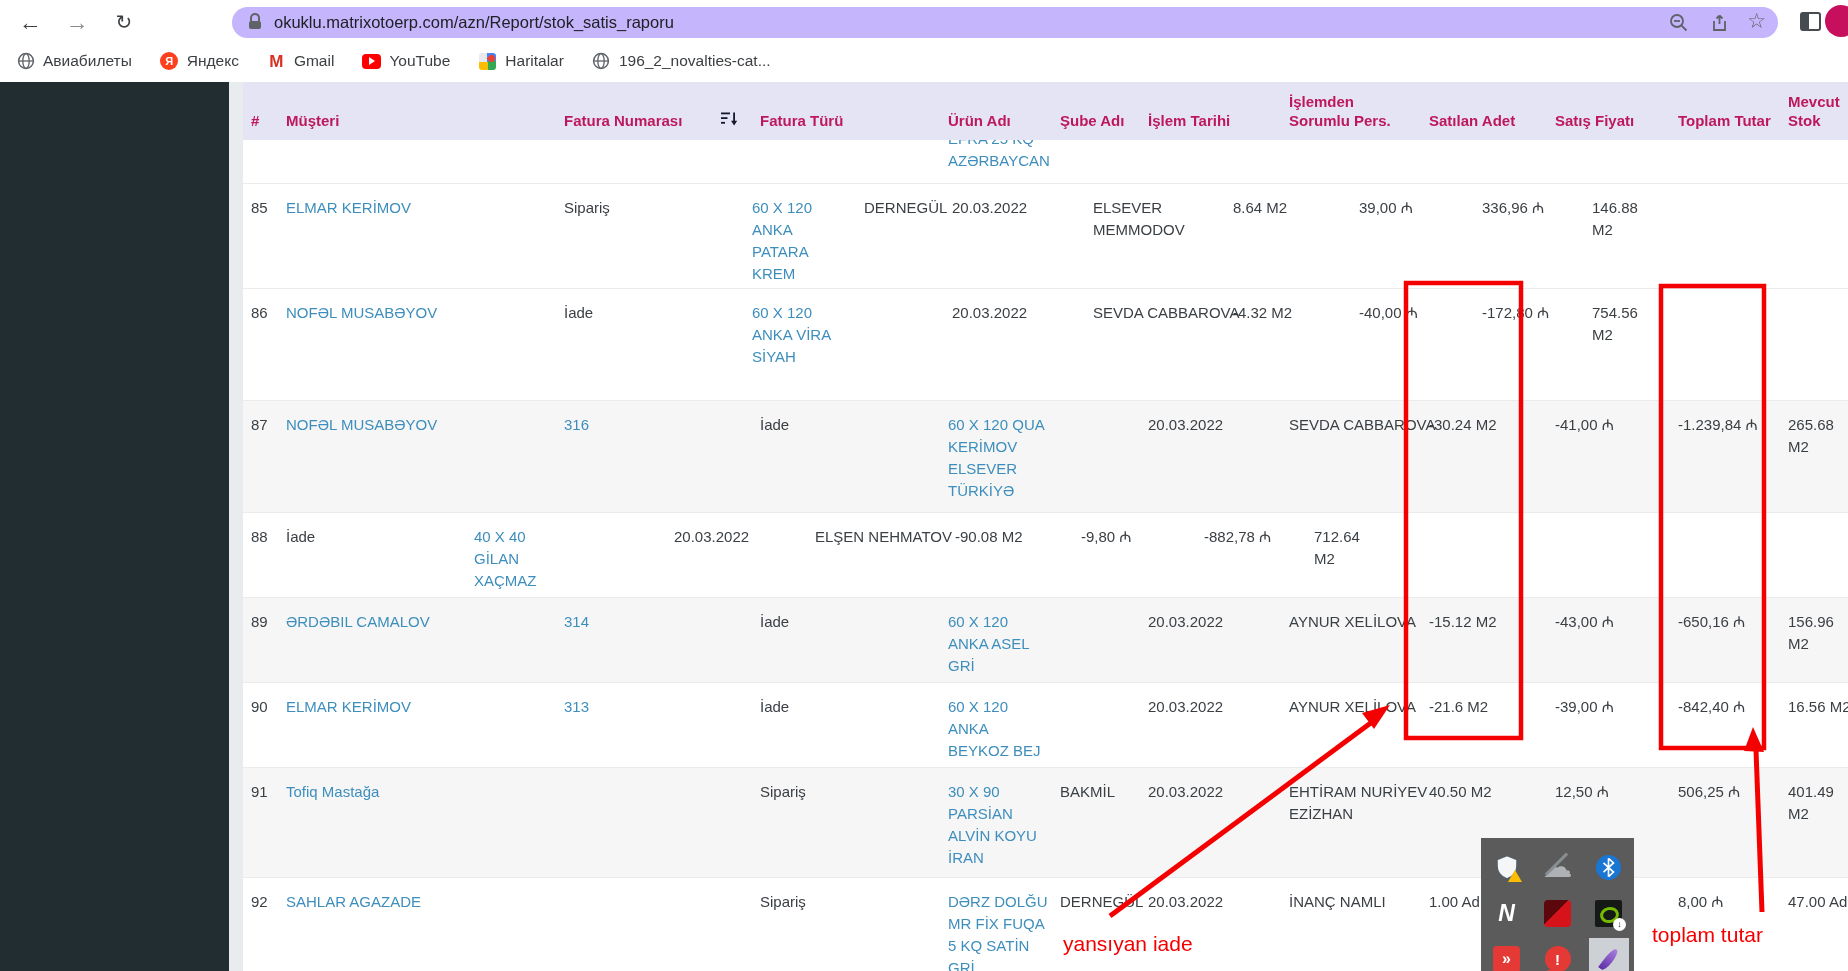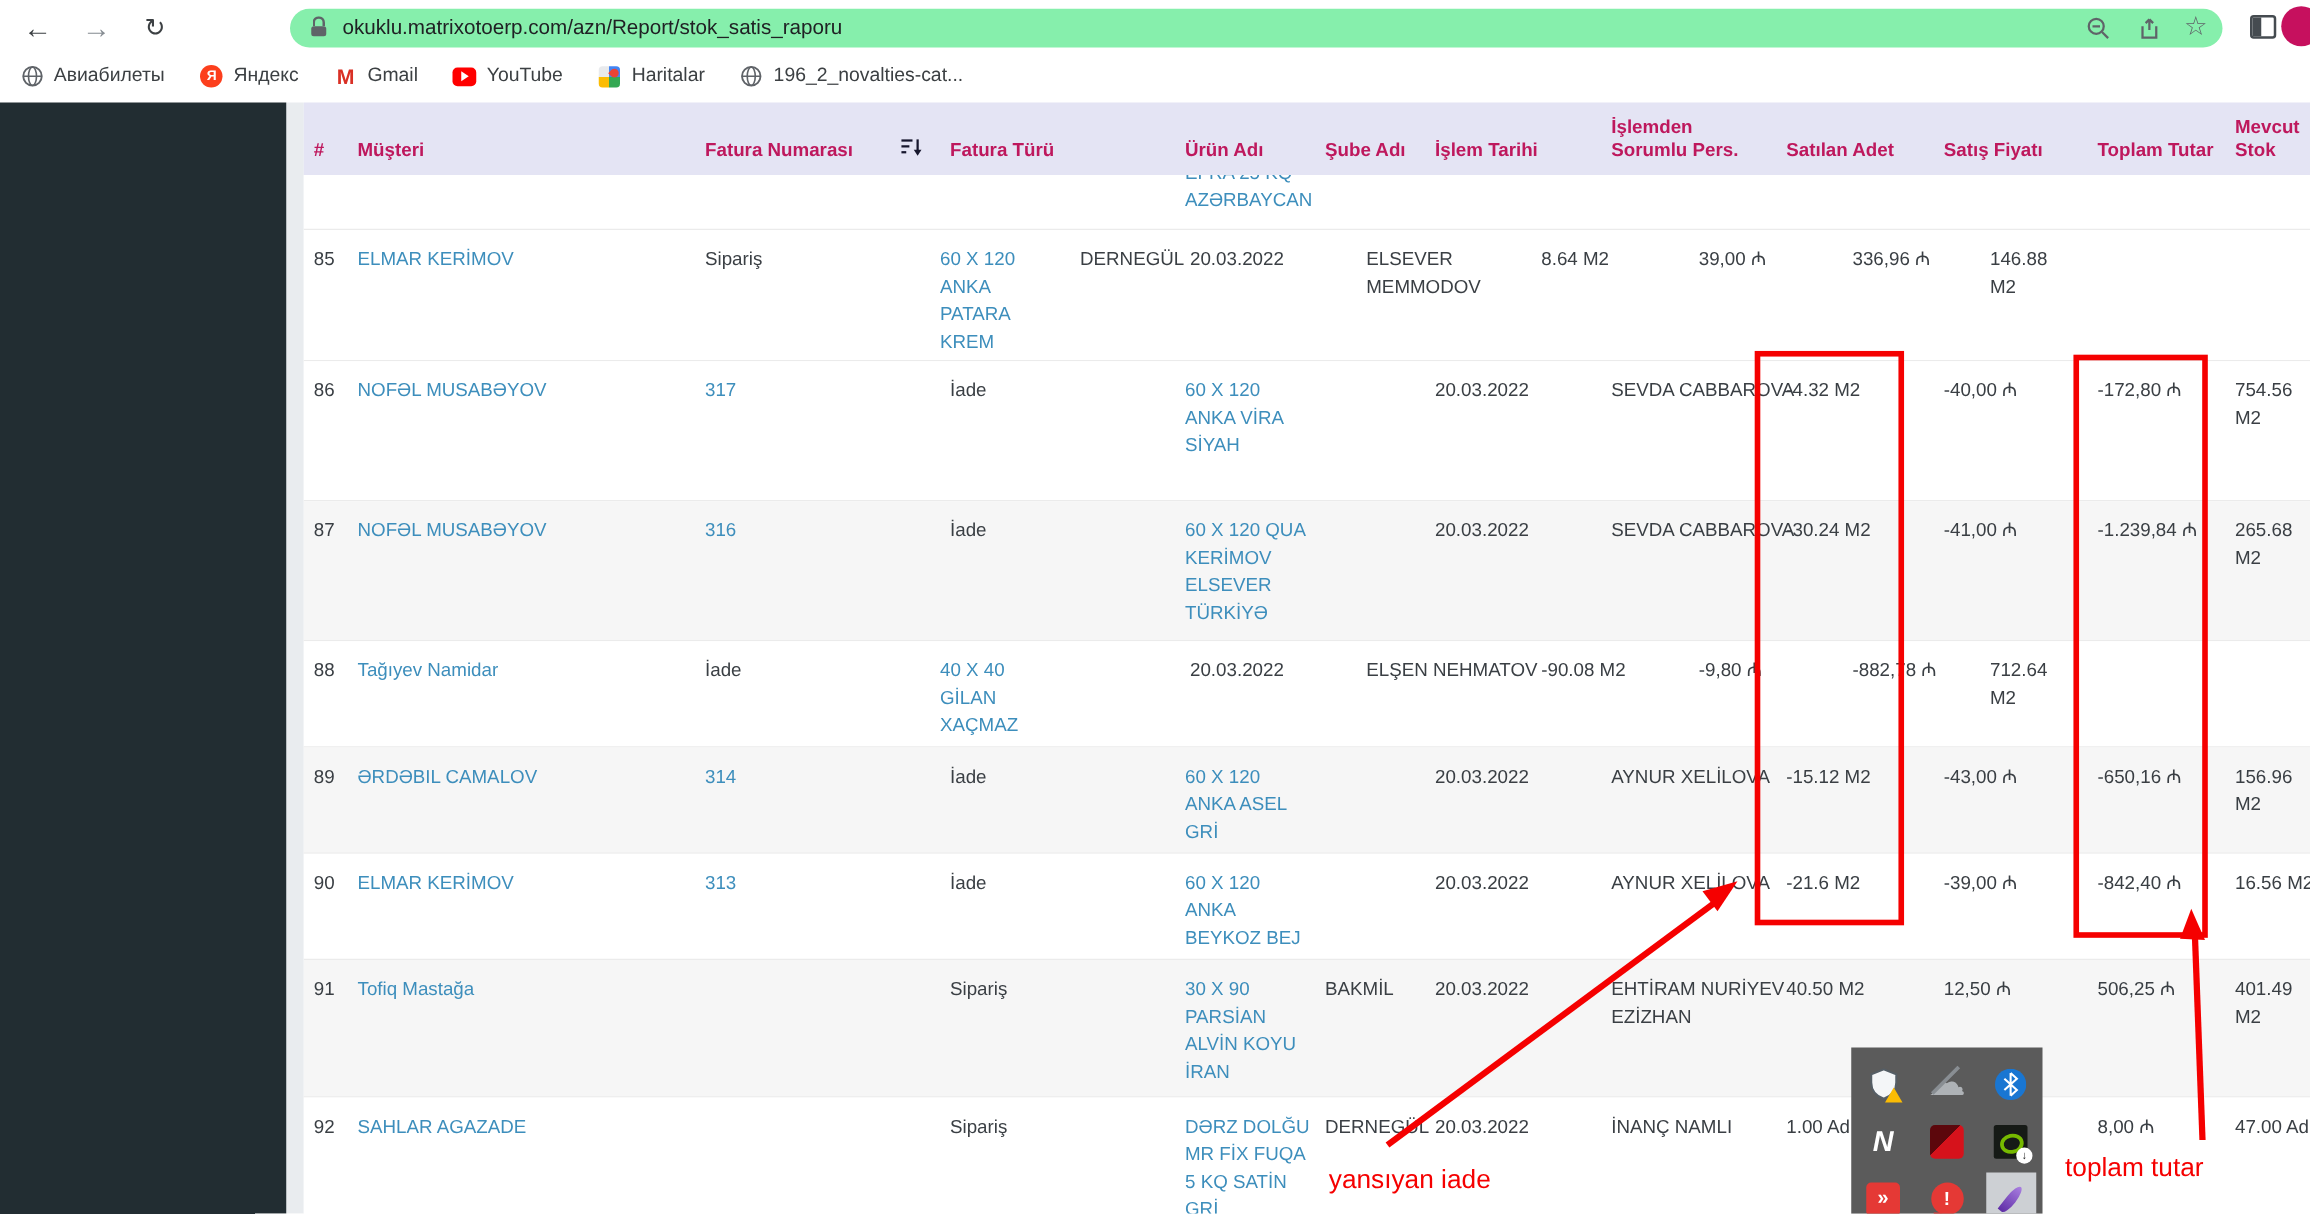--- a/index.html
+++ b/index.html
@@ -4,21 +4,21 @@
 <style>
   html,body{margin:0;padding:0;background:#fff;}
   .stage{position:relative;width:1848px;height:971px;overflow:hidden;background:#fff;
          font-family:"Liberation Sans","DejaVu Sans",sans-serif;color:#3a3f44;}
 
   
   .toolbar{position:absolute;left:0;top:0;width:1848px;height:44px;background:#fff;z-index:30;}
   .navbtn{position:absolute;top:6px;width:32px;height:32px;display:flex;align-items:center;justify-content:center;
           font-size:23px;color:#3c4043;border-radius:50%;}
   .nav-fwd{color:#878d93;}
-  .omnibox{position:absolute;left:232px;top:7px;width:1546px;height:31px;background:#86efac;border-radius:16px;}
+  .omnibox{position:absolute;left:232px;top:7px;width:1546px;height:31px;background:#c4b5fd;border-radius:16px;}
   .lockwrap{position:absolute;left:17px;top:6px;width:12px;}
   .lock-shackle{width:6px;height:6px;border:2px solid #5f6368;border-bottom:none;border-radius:5px 5px 0 0;margin:0 auto;}
   .lock-body{width:12px;height:8px;background:#5f6368;border-radius:2px;}
   .urltext{position:absolute;left:42px;top:0;height:31px;line-height:31px;font-size:16.5px;color:#202124;white-space:nowrap;}
   .boxicon{position:absolute;top:5px;width:22px;height:22px;}
   .star{position:absolute;top:2px;font-size:21px;color:#5f6368;}
   .panelicon{position:absolute;left:1800px;top:12px;width:17px;height:15px;border:2.5px solid #454b50;border-radius:3px;}
   .panelicon::before{content:"";position:absolute;left:0;top:0;width:7px;height:15px;background:#454b50;}
   .avatar{position:absolute;left:1825px;top:5px;width:32px;height:32px;border-radius:50%;background:#c6105e;}
 
@@ -248,21 +248,20 @@
         <div class="cell c-fiyat">39,00 ₼</div>
         <div class="cell c-tutar">336,96 ₼</div>
         <div class="cell c-stok">
           <div class="ln">146.88</div>
           <div class="ln">M2</div>
         </div>
       </div>
       <div class="trow">
         <div class="cell c-num">86</div>
         <div class="cell c-musteri link">NOFƏL MUSABƏYOV</div>
-        <div class="cell c-fno link">317</div>
         <div class="cell c-ftu">İade</div>
         <div class="cell c-urun link">
           <div class="ln">60 X 120</div>
           <div class="ln">ANKA VİRA</div>
           <div class="ln">SİYAH</div>
         </div>
         <div class="cell c-sube"></div>
         <div class="cell c-tarih">20.03.2022</div>
         <div class="cell c-pers">
           <div class="ln">SEVDA CABBAROVA</div>
@@ -294,21 +293,20 @@
         <div class="cell c-adet">-30.24 M2</div>
         <div class="cell c-fiyat">-41,00 ₼</div>
         <div class="cell c-tutar">-1.239,84 ₼</div>
         <div class="cell c-stok">
           <div class="ln">265.68</div>
           <div class="ln">M2</div>
         </div>
       </div>
       <div class="trow">
         <div class="cell c-num">88</div>
-        <div class="cell c-musteri link">Tağıyev Namidar</div>
         <div class="cell c-ftu">İade</div>
         <div class="cell c-urun link">
           <div class="ln">40 X 40</div>
           <div class="ln">GİLAN</div>
           <div class="ln">XAÇMAZ</div>
         </div>
         <div class="cell c-sube"></div>
         <div class="cell c-tarih">20.03.2022</div>
         <div class="cell c-pers">
           <div class="ln">ELŞEN NEHMATOV</div>

